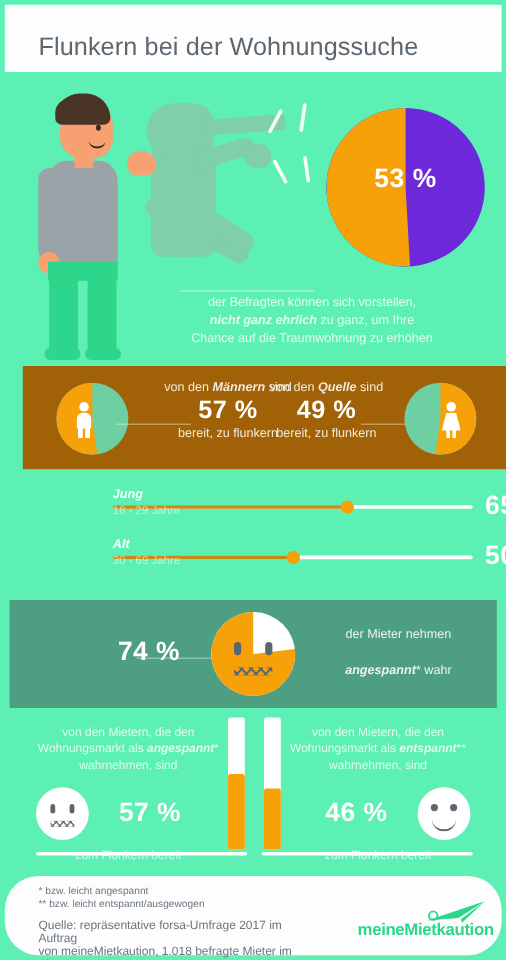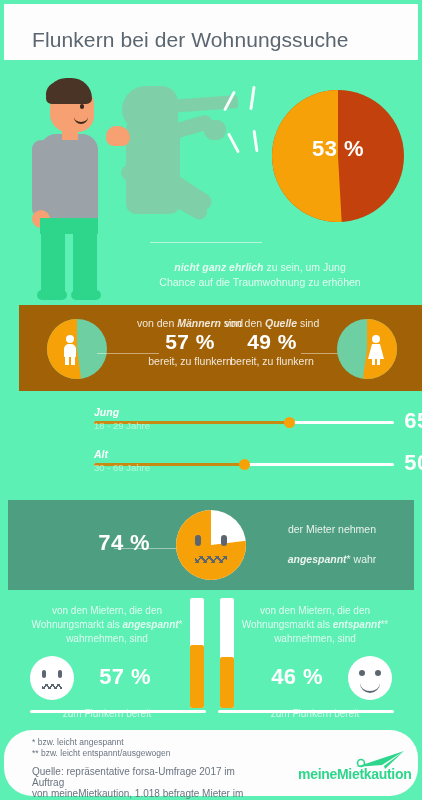--- a/index.html
+++ b/index.html
@@ -70,21 +70,21 @@
   .m-handL{position:absolute;left:10px;top:132px;width:18px;height:18px;background:#F7A072;border-radius:9px;}
   .m-handR{position:absolute;left:84px;top:48px;width:24px;height:20px;background:#F7A072;border-radius:10px 12px 8px 8px;}
   .m-pants{position:absolute;left:18px;top:140px;width:58px;height:16px;background:#2ED68B;}
   .m-legL{position:absolute;left:19px;top:150px;width:24px;height:70px;background:#2ED68B;border-radius:2px 2px 8px 8px;}
   .m-legR{position:absolute;left:51px;top:150px;width:24px;height:70px;background:#2ED68B;border-radius:2px 2px 8px 8px;}
   .m-shoeL{position:absolute;left:15px;top:212px;width:30px;height:10px;background:#2ED68B;border-radius:6px;}
   .m-shoeR{position:absolute;left:49px;top:212px;width:30px;height:10px;background:#2ED68B;border-radius:6px;}
 
   .pie-hero{
     position:absolute;left:272px;top:30px;width:132px;height:132px;border-radius:50%;
-    background:#c2410c;
+    background:#6d28d9;
   }
   .pie-hero .slice{
     position:absolute;left:0;top:0;width:132px;height:132px;border-radius:50%;
     background:#F7A108;
     clip-path:polygon(50% 50%, 50% 0, 0 0, 0 100%, 50% 100%, 52.8% 100%);
   }
   .pie-hero .lbl{
     position:absolute;left:0;top:46px;width:132px;text-align:center;
     color:#FFFFFF;font-size:22px;font-weight:bold;letter-spacing:.5px;
   }
@@ -265,22 +265,22 @@
     </div>
 
     <div class="pie-hero">
       <div class="slice"></div>
       <div class="lbl">53 %</div>
     </div>
     <div class="hero-leader"></div>
   </div>
 
   <div class="hero-caption">
-    <br>
-    <b>nicht ganz ehrlich</b><span> zu sein, um Jung</span><br>
+    <span>der Befragten können sich vorstellen,</span><br>
+    <b>nicht ganz ehrlich</b><span> zu ganz, um Ihre</span><br>
     <span>Chance auf die Traumwohnung zu erhöhen</span>
   </div>
 
   <div class="panel-gender">
     <div class="gpie left">
       <div class="half"></div>
       <div class="person">
         <div class="p-head"></div>
         <div class="p-body"></div>
         <div class="p-legL"></div>

